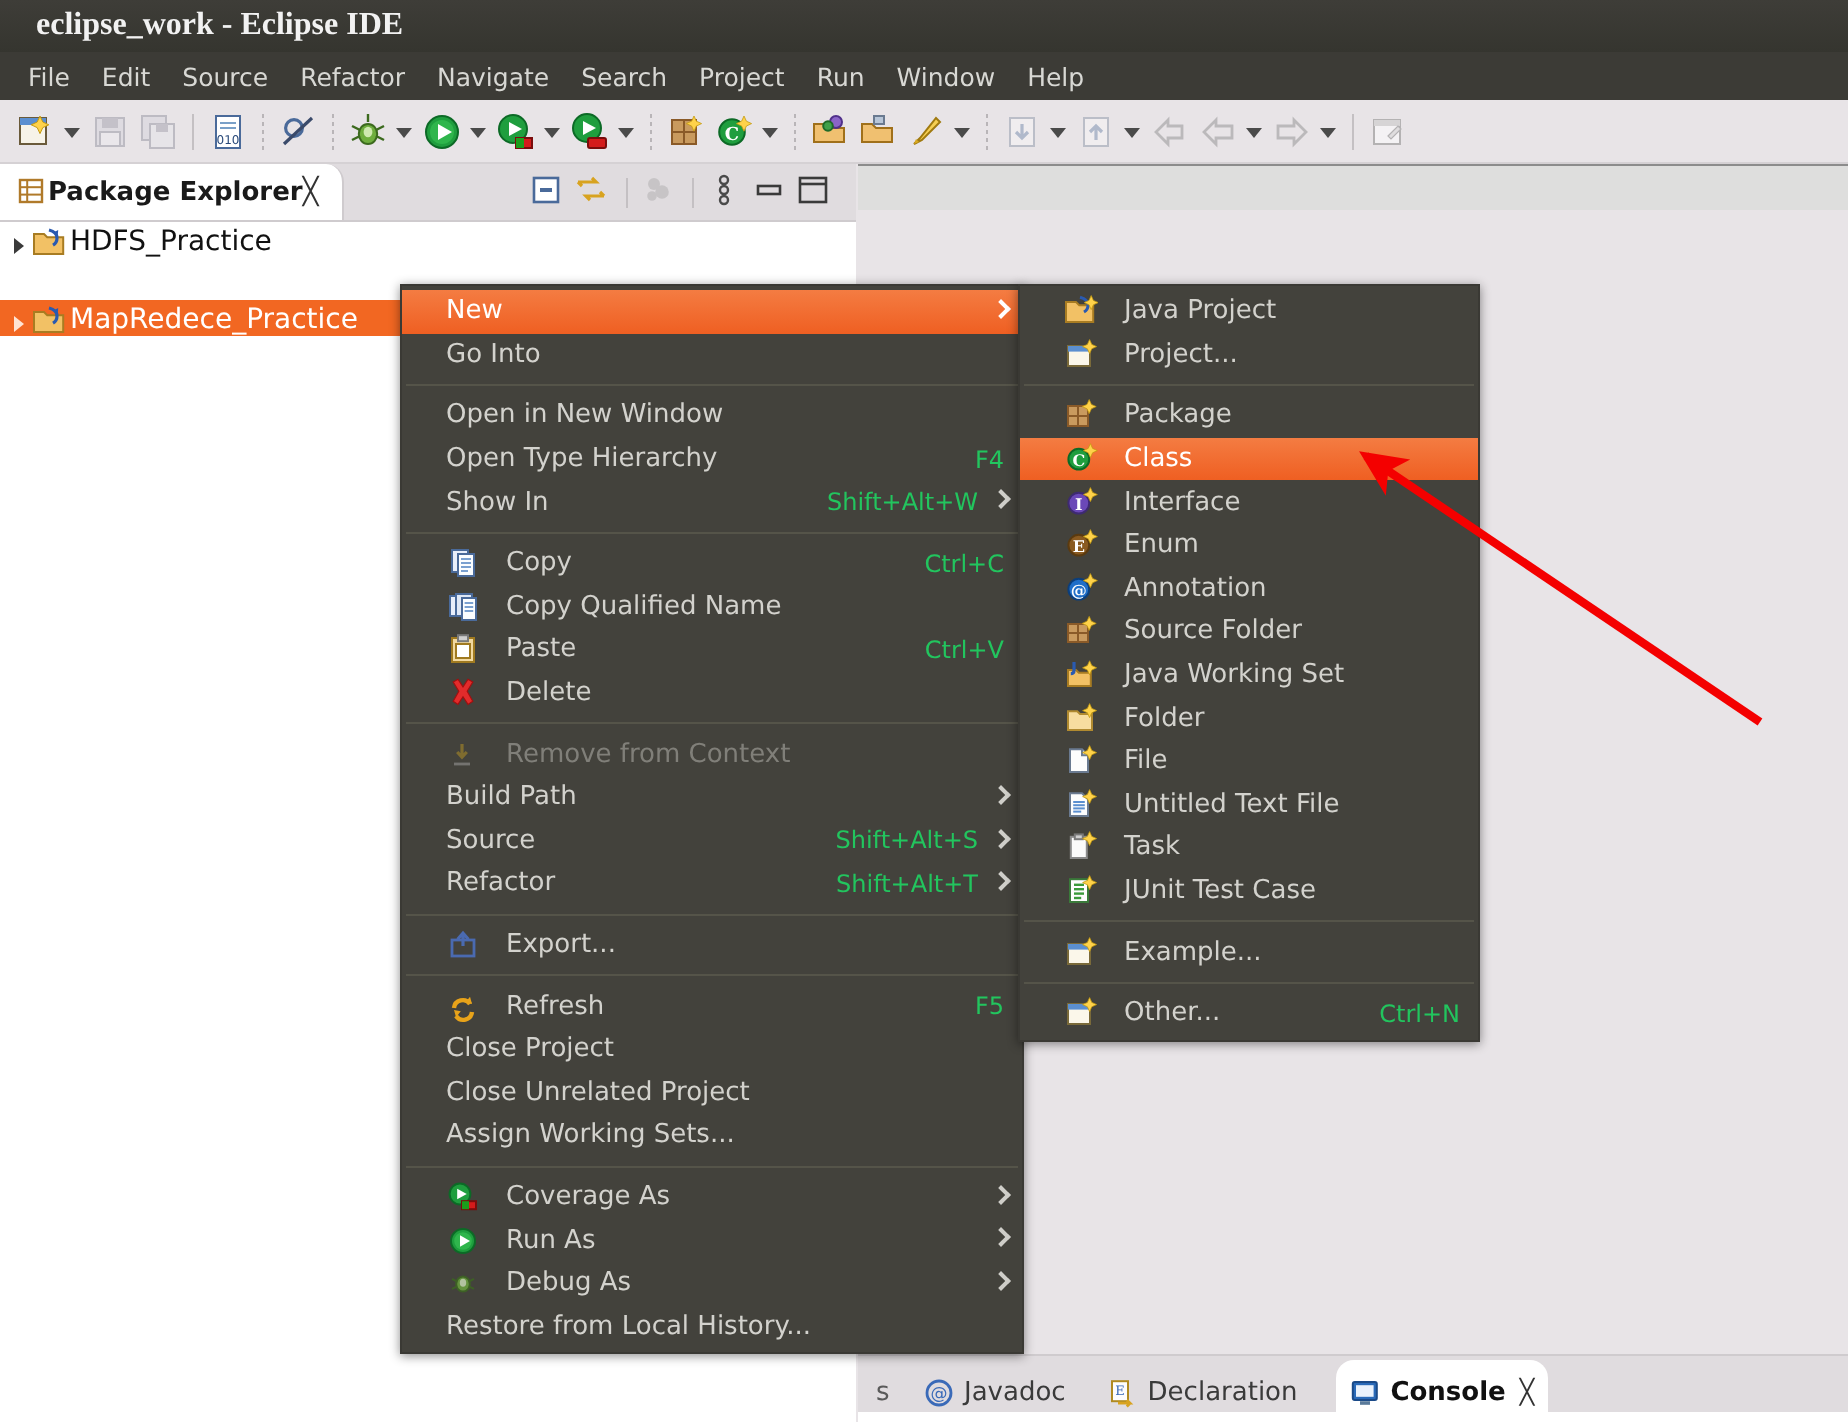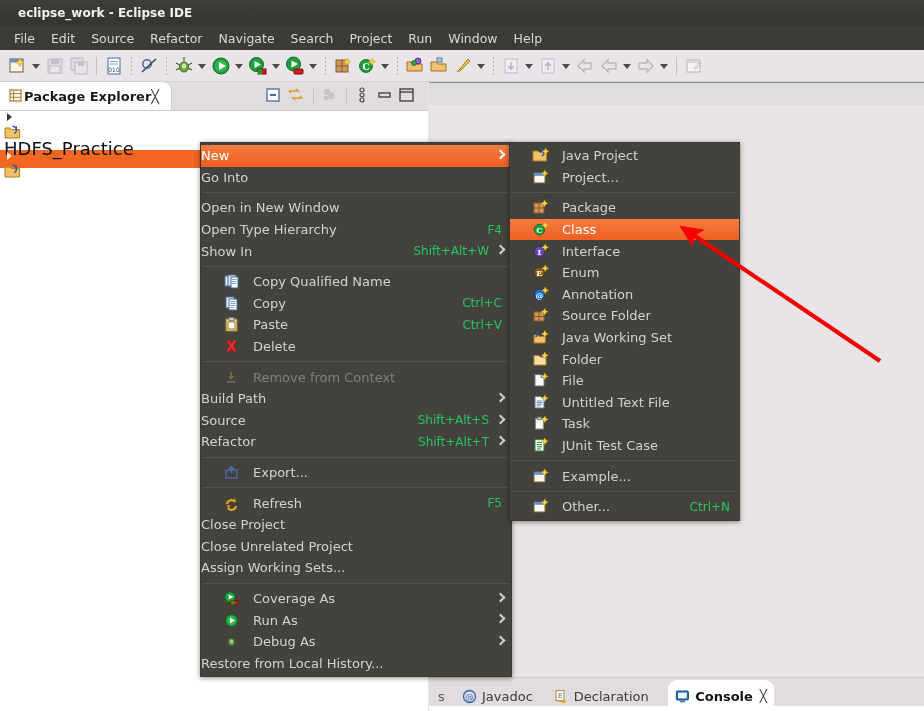--- a/index.html
+++ b/index.html
@@ -6,22 +6,22 @@
   body{
     width:924px;height:711px;overflow:hidden;position:relative;
     font-family:"DejaVu Sans","Liberation Sans",sans-serif;
     font-size:13px;background:#e8e4e7;
     -webkit-font-smoothing:antialiased;
   }
   
   #titlebar{
     position:absolute;left:0;top:0;width:924px;height:26px;
     background:linear-gradient(#3e3d38,#35352f);
-    color:#f2f2f2;font-weight:bold;font-size:12px;
-    display:flex;align-items:center;padding-left:18px;box-sizing:border-box;
+    color:#f2f2f2;font-weight:bold;font-size:16px;
+    display:flex;align-items:center;padding-left:18px;box-sizing:border-box;font-family:Liberation Serif, serif;
   }
   
   #menubar{
     position:absolute;left:0;top:26px;width:924px;height:24px;
     background:#3c3b36;display:flex;align-items:center;
     padding-left:6px;box-sizing:border-box;
   }
   #menubar .mitem{color:#d8d8d4;font-size:12.5px;padding:3px 8px;white-space:nowrap;}
   
   #toolbar{
@@ -49,22 +49,22 @@
   }
   #ptab{
     position:absolute;left:0;top:0;height:28px;background:#fff;
     border-top-right-radius:9px;border-right:1px solid #cfcbce;
     display:flex;align-items:center;padding:0 12px 0 8px;box-sizing:border-box;
   }
   #ptab .tl{font-weight:bold;font-size:13px;color:#1a1a1a;margin:0 0;}
   .vtool{width:22px;height:20px;position:relative;display:inline-block;}
   #vtools{position:absolute;right:10px;top:4px;display:flex;align-items:center;}
   #tree{position:absolute;left:0;top:29px;width:428px;}
-  .trow{height:18px;display:flex;align-items:flex-start;font-size:18px;color:#111;
-        padding-left:4px;box-sizing:border-box;flex-direction:column;}
+  .trow{height:18px;display:flex;align-items:flex-end;font-size:14px;color:#111;
+        padding-left:4px;box-sizing:border-box;}
   .trow.sel{background:#f26722;color:#fff;margin-top:21px;}
   .twist{width:12px;height:12px;position:relative;flex:0 0 12px;}
   .twist.closed::before{
     content:"";position:absolute;left:3px;top:2px;
     border-top:4px solid transparent;border-bottom:4px solid transparent;
     border-left:5px solid #3a3a3a;
   }
   .twist.sel::before{border-left-color:#ffe4d4;}
   
   #editorarea{position:absolute;left:429px;top:82px;width:495px;height:595px;background:#e8e4e7;}
@@ -88,21 +88,21 @@
   #ctxmenu{left:200px;top:142px;width:312px;}
   #submenu{left:509px;top:142px;width:231px;}
   .mrow{
     height:21.6px;display:flex;align-items:center;position:relative;
     font-size:13px;color:#d3d2cd;padding:0 0 0 0;box-sizing:border-box;
   }
   .mrow.hl{background:linear-gradient(#f47c42,#ef5f22);color:#fff;}
   .mrow.dim{color:#807f79;}
   .micon{width:22px;min-width:22px;height:17px;margin-left:22px;margin-right:8px;
          position:relative;display:inline-block;}
-  .mrow.noicon .mlabel{}
+  .mrow.noicon .mlabel{margin-left:22px;}
   .mlabel{white-space:nowrap;}
   .mkey{position:absolute;right:22px;font-size:12px;color:#22c55e;}
   .marrow{position:absolute;right:7px;top:5px;width:8px;height:11px;}
   .marrow::before{
     content:"";position:absolute;left:1px;top:1px;width:5px;height:5px;
     border-top:2px solid #cfcec9;border-right:2px solid #cfcec9;
     transform:rotate(45deg);
   }
   .mrow.hl .marrow::before{border-color:#fff;}
   .msep{height:1px;background:#555449;margin:4px 2px;}
@@ -416,44 +416,44 @@
       <span class="mkey" style="right: 9px;">F4</span>
     </div>
     <div class="mrow noicon">
       <span class="mlabel">Show In</span>
       <span class="mkey">Shift+Alt+W</span>
       <span class="marrow"></span>
     </div>
     <div class="msep"></div>
     <div class="mrow">
       <span class="micon"><svg width="17" height="17" viewBox="0 0 17 17">
+          <rect x="3" y="2" width="8" height="11" fill="#e8eefa" stroke="#4a6a9a"></rect>
+          <rect x="6" y="4" width="8" height="11" fill="#fbfdff" stroke="#4a6a9a"></rect>
+          <g stroke="#7aa0d0">
+            <line x1="7.5" y1="6.5" x2="12.5" y2="6.5"></line>
+            <line x1="7.5" y1="8.5" x2="12.5" y2="8.5"></line>
+            <line x1="7.5" y1="10.5" x2="12.5" y2="10.5"></line>
+            <line x1="7.5" y1="12.5" x2="11" y2="12.5"></line>
+          </g>
+        </svg></span>
+      <span class="mlabel">Copy</span>
+      <span class="mkey" style="right: 9px;">Ctrl+C</span>
+    </div>
+    <div class="mrow">
+      <span class="micon"><svg width="17" height="17" viewBox="0 0 17 17">
           <rect x="2" y="3" width="7" height="10" fill="#e8eefa" stroke="#4a6a9a"></rect>
           <rect x="5" y="2" width="8" height="11" fill="#dfe8f6" stroke="#4a6a9a"></rect>
           <rect x="8" y="4" width="7" height="11" fill="#fbfdff" stroke="#4a6a9a"></rect>
           <g stroke="#7aa0d0">
             <line x1="9.3" y1="6.5" x2="13.6" y2="6.5"></line>
             <line x1="9.3" y1="8.5" x2="13.6" y2="8.5"></line>
             <line x1="9.3" y1="10.5" x2="13.6" y2="10.5"></line>
           </g>
         </svg></span>
       <span class="mlabel">Copy Qualified Name</span>
-    </div>
-    <div class="mrow">
-      <span class="micon"><svg width="17" height="17" viewBox="0 0 17 17">
-          <rect x="3" y="2" width="8" height="11" fill="#e8eefa" stroke="#4a6a9a"></rect>
-          <rect x="6" y="4" width="8" height="11" fill="#fbfdff" stroke="#4a6a9a"></rect>
-          <g stroke="#7aa0d0">
-            <line x1="7.5" y1="6.5" x2="12.5" y2="6.5"></line>
-            <line x1="7.5" y1="8.5" x2="12.5" y2="8.5"></line>
-            <line x1="7.5" y1="10.5" x2="12.5" y2="10.5"></line>
-            <line x1="7.5" y1="12.5" x2="11" y2="12.5"></line>
-          </g>
-        </svg></span>
-      <span class="mlabel">Copy</span>
-      <span class="mkey" style="right: 9px;">Ctrl+C</span>
     </div>
     <div class="mrow">
       <span class="micon"><svg width="17" height="17" viewBox="0 0 17 17">
           <rect x="3" y="3" width="11" height="12" fill="#f2d9a0" stroke="#a07a20"></rect>
           <rect x="6" y="1.6" width="5" height="3" fill="#cfcfcf" stroke="#7a7a7a"></rect>
           <rect x="5" y="6" width="7" height="7" fill="#fff" stroke="#a07a20"></rect>
         </svg></span>
       <span class="mlabel">Paste</span>
       <span class="mkey" style="right: 9px;">Ctrl+V</span>
     </div>

